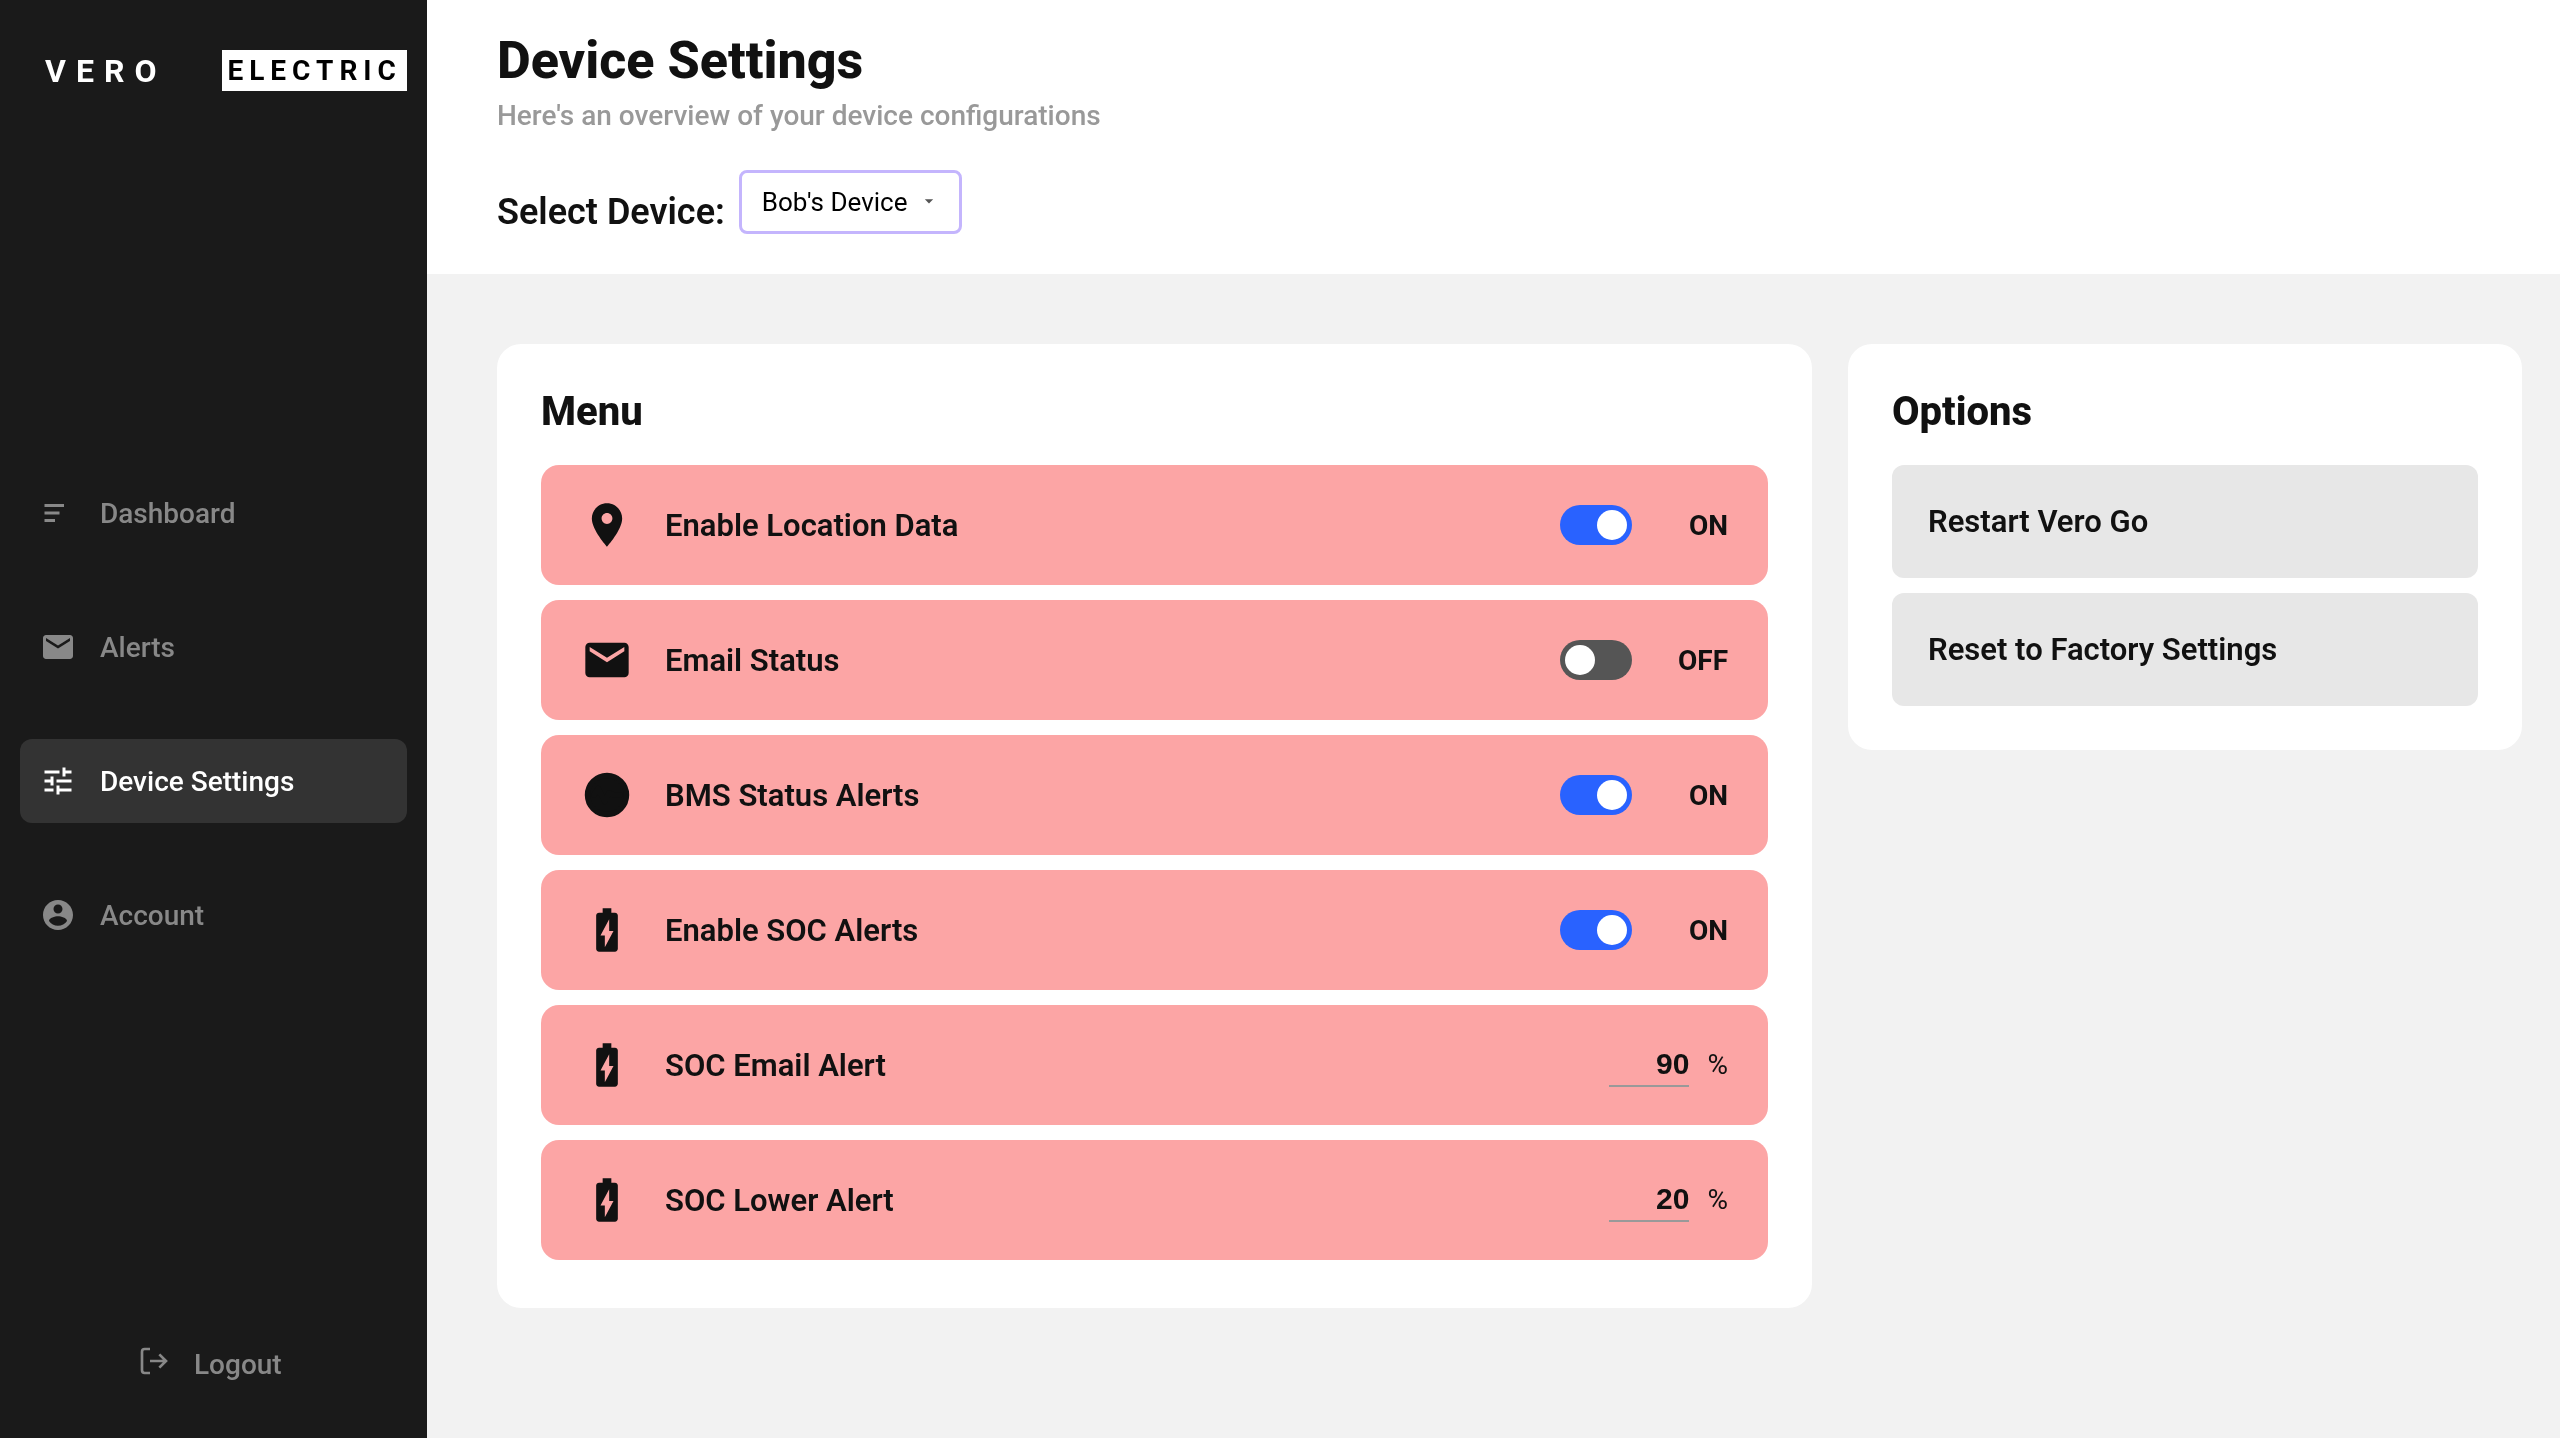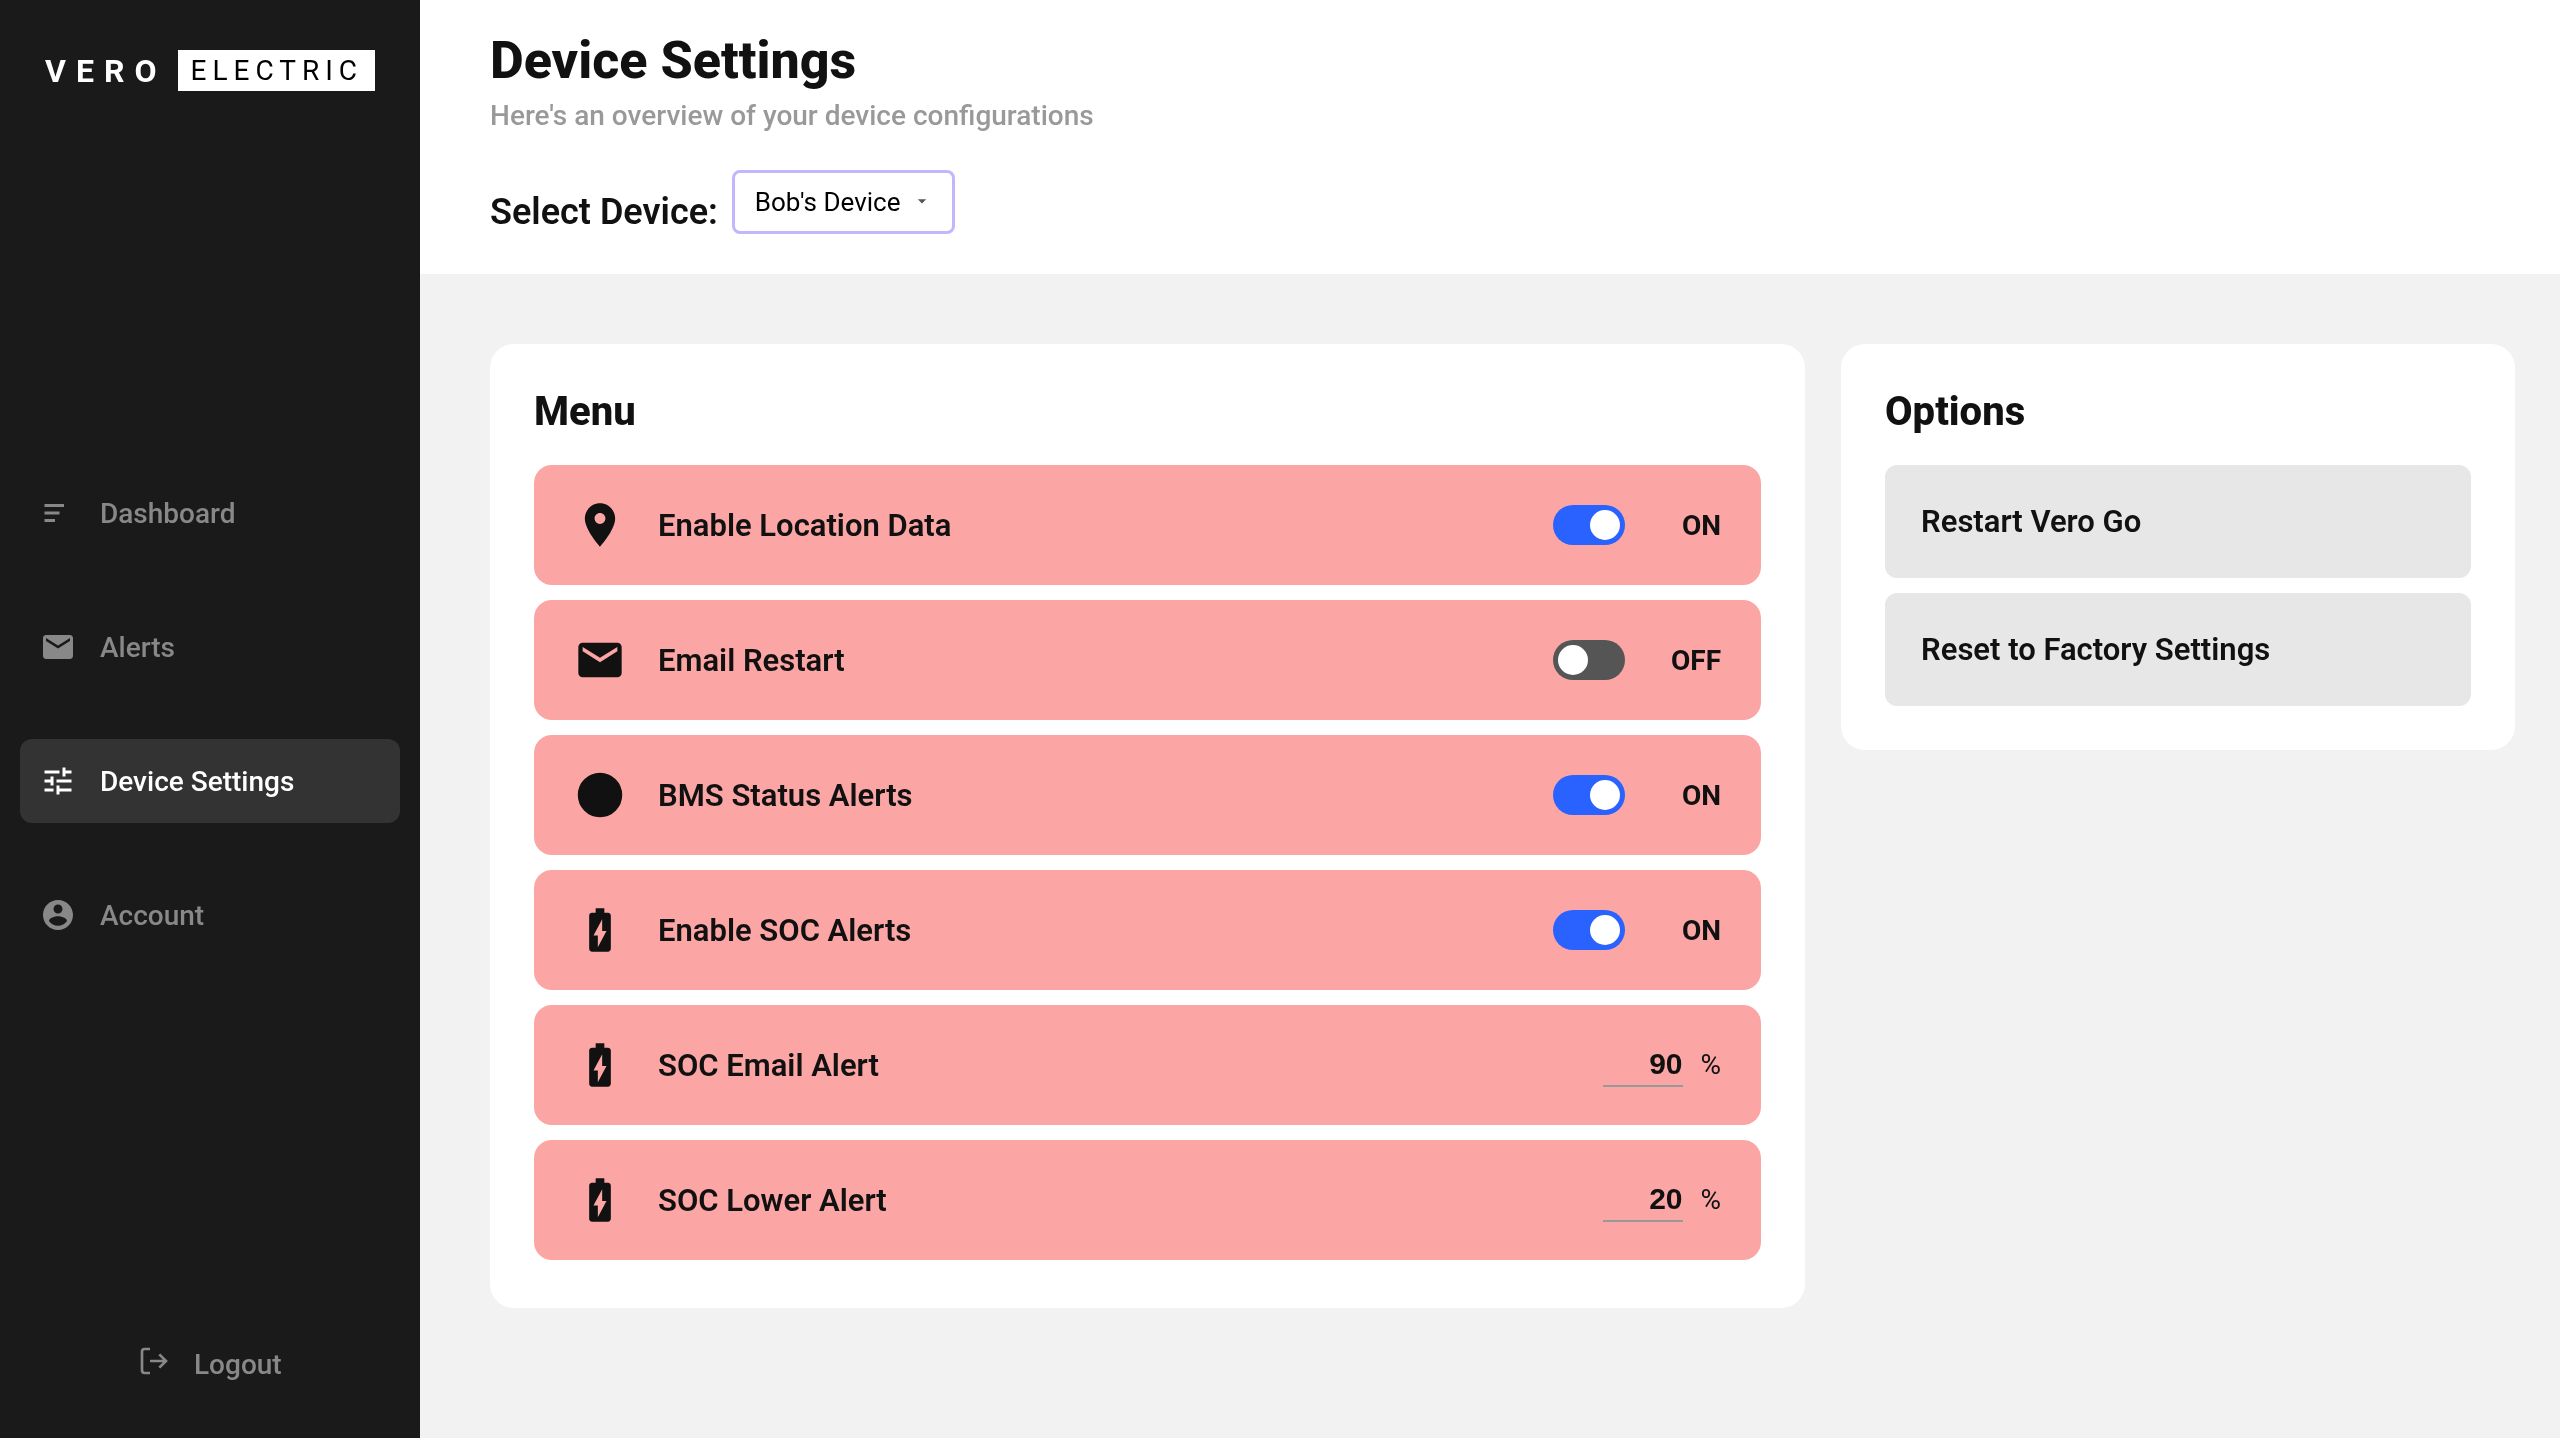--- a/index.html
+++ b/index.html
@@ -38,23 +38,24 @@
   color: white;
   font-size: 32px;
   font-weight: 700;
   letter-spacing: 10px;
 }
 
 .logo-electric {
   background: white;
   color: black;
   font-size: 28px;
-  font-weight: 400;
+  font-weight: 700;
   letter-spacing: 6px;
-  padding: 4px 12px;
+  padding: 4px 5px;
+  margin-left: 44px;
 }
 
 .nav {
   display: flex;
   flex-direction: column;
   gap: 50px;
   flex: 1;
 }
 
 .nav-item {
@@ -407,21 +408,21 @@
           <span class="toggle-state">ON</span>
         </div>
       </div>
 
       <div class="menu-item">
         <span class="menu-icon">
           <svg viewBox="0 0 24 24">
               <path d="M20 4H4c-1.1 0-2 .9-2 2v12c0 1.1.9 2 2 2h16c1.1 0 2-.9 2-2V6c0-1.1-.9-2-2-2zm0 4l-8 5-8-5V6l8 5 8-5v2z"></path>
             </svg>
         </span>
-        <span class="menu-label">Email Restart</span>
+        <span class="menu-label">Email Status</span>
         <div class="toggle-wrap">
           <div class="toggle off">
               <div class="toggle-knob"></div>
             </div>
           <span class="toggle-state">OFF</span>
         </div>
       </div>
 
       <div class="menu-item">
         <span class="menu-icon">

